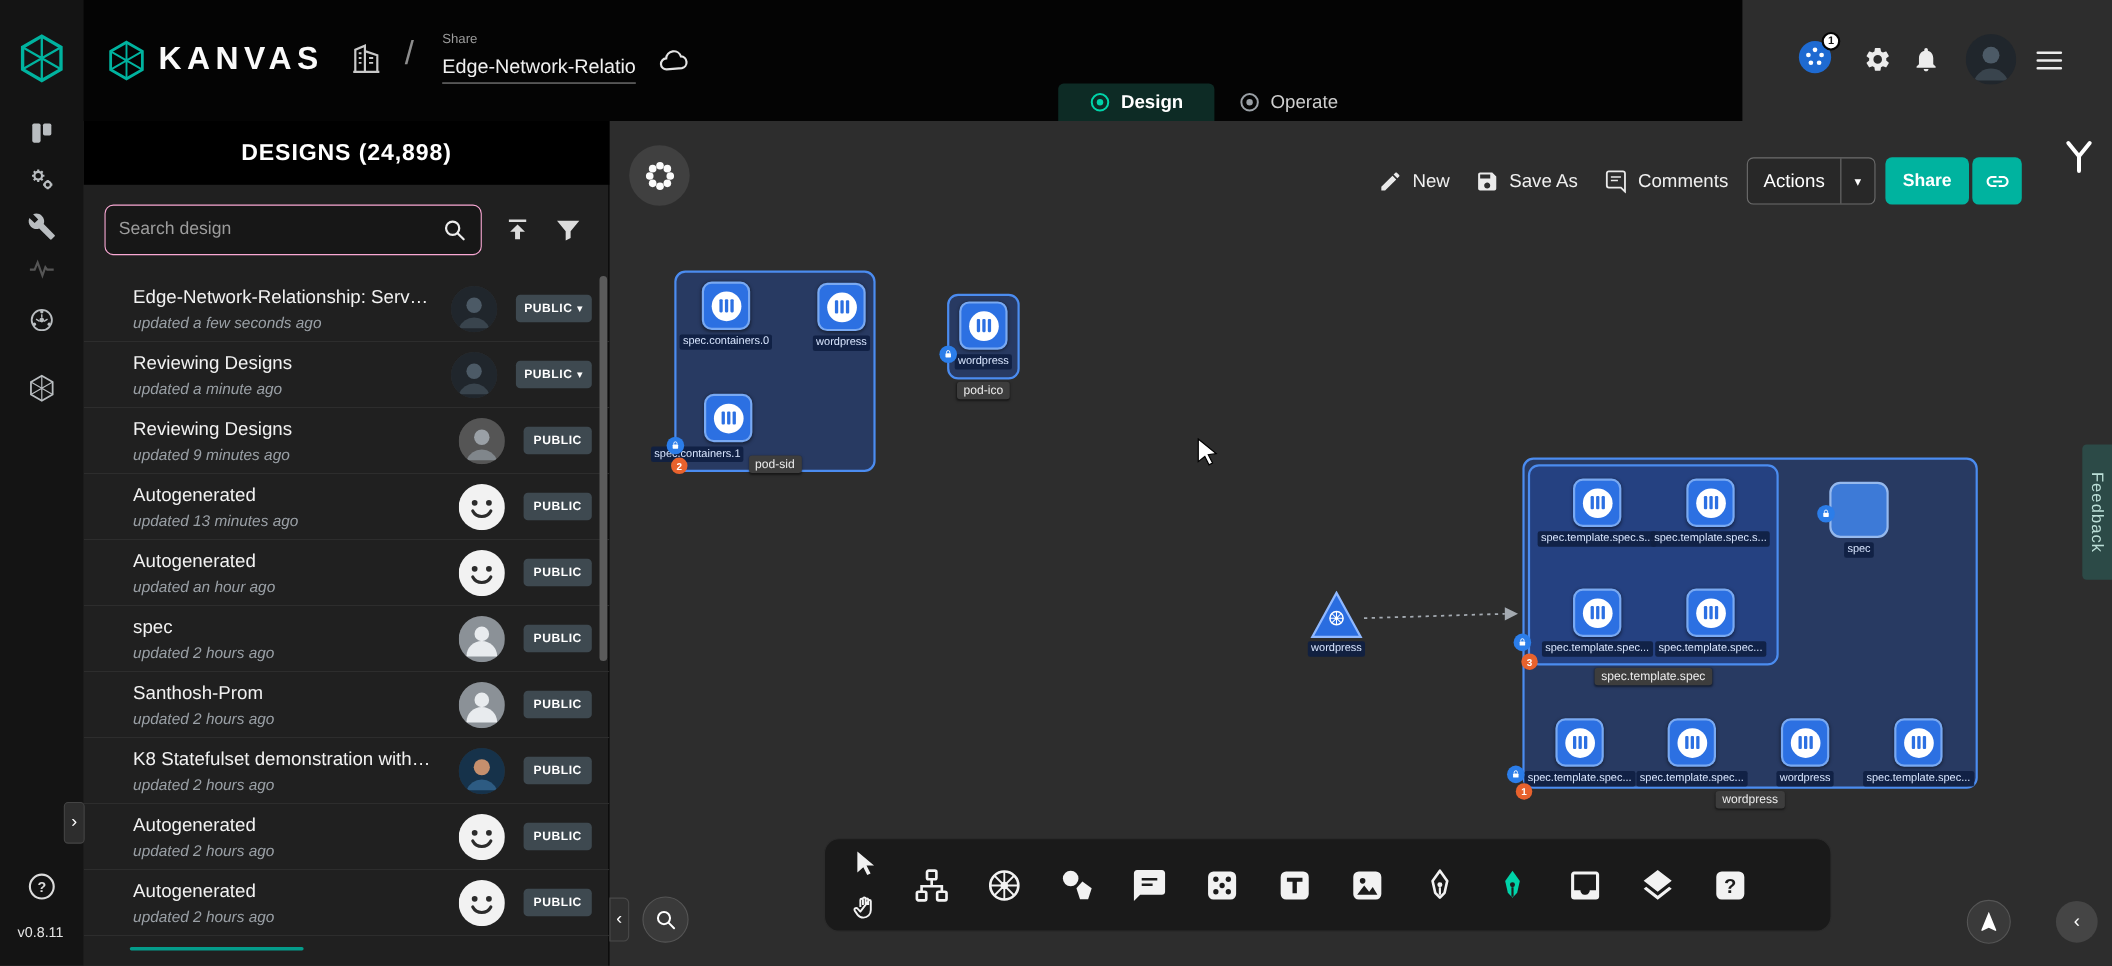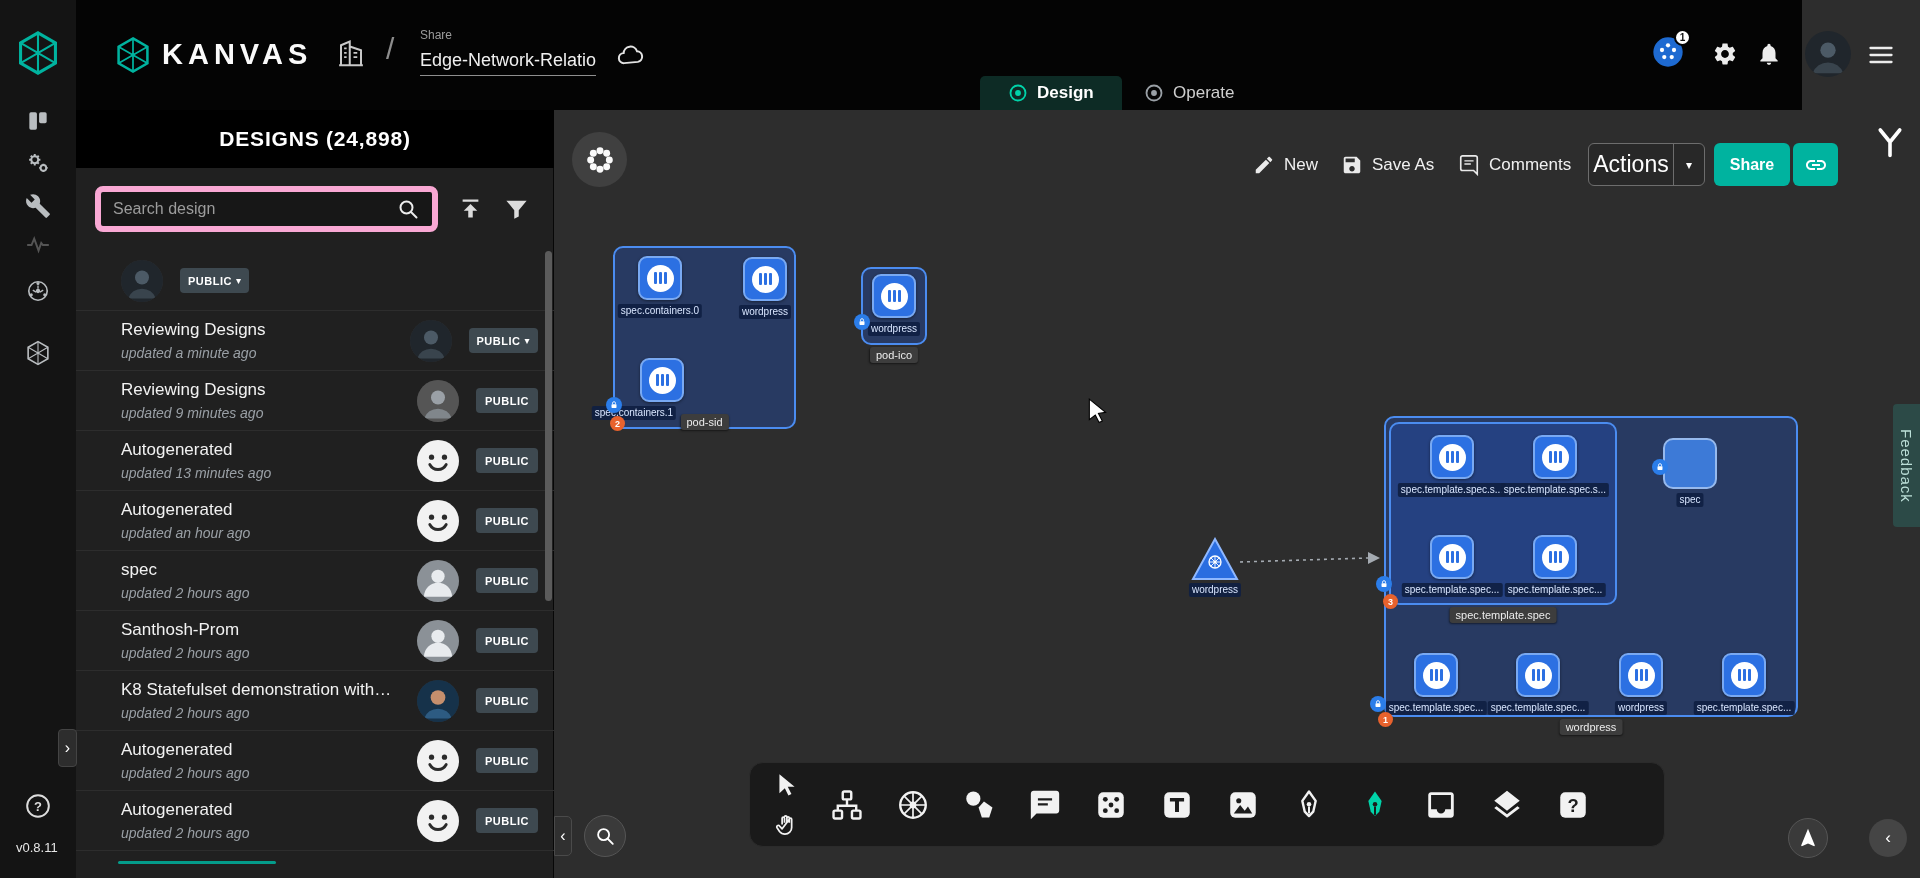--- a/index.html
+++ b/index.html
@@ -3,21 +3,21 @@
 <meta charset="utf-8">
 <style>
   *{margin:0;padding:0;box-sizing:border-box}
   html,body{width:1920px;height:878px;overflow:hidden;background:#2d2d2d;
     font-family:"Liberation Sans",sans-serif;color:#eee;-webkit-font-smoothing:antialiased}
   #app{position:relative;width:1920px;height:878px;overflow:hidden}
   .icn{display:inline-block;line-height:0}
   .icn svg{width:100%;height:100%;display:block}
 
   
-  #header{position:absolute;left:18px;top:0;width:1784px;height:110px;background:#040404;z-index:6}
+  #header{position:absolute;left:0;top:0;width:1584px;height:110px;background:#040404;z-index:6}
   #brand-logo{position:absolute;left:96px;top:36px;width:38px;height:38px}
   #brand-text{position:absolute;left:144px;top:38px;font-size:29px;font-weight:bold;letter-spacing:5px;color:#fafafa}
   #ws-icon{position:absolute;left:318px;top:39px;width:30px;height:30px;color:#c9c9c9}
   #path-sep{position:absolute;left:368px;top:32px;font-size:30px;color:#8d8d8d;font-weight:300}
   #name-label{position:absolute;left:402px;top:28px;font-size:12px;color:#9c9c9c}
   #name-input{position:absolute;left:402px;top:46px;width:176px;height:30px;background:transparent;border:none;
     border-bottom:1px solid #8f8f8f;color:#f0f0f0;font-size:18px;font-family:"Liberation Sans",sans-serif;outline:none}
   #cloud{position:absolute;left:598px;top:40px;width:30px;height:30px;color:#e3e3e3}
   .tab{position:absolute;top:76px;height:34px;display:flex;align-items:center;gap:9px;padding:0 28px;border-radius:5px 5px 0 0;cursor:pointer}
   #tab-design{left:962px;background:#0d2b25}
@@ -41,21 +41,21 @@
   .rail-item.dim{color:#555}
   #rail-help{position:absolute;left:25px;top:793px;width:26px;height:26px;color:#dcdcdc;cursor:pointer}
   #rail-version{position:absolute;left:16px;top:840px;font-size:13px;color:#e6e6e6}
   #rail-expand{position:absolute;left:58px;top:729px;width:19px;height:38px;background:#2d2d2d;border:1px solid #444;
     border-radius:4px;color:#fff;display:flex;align-items:center;justify-content:center;font-size:16px;cursor:pointer;z-index:9}
 
   
   #panel{position:absolute;left:76px;top:110px;width:478px;height:768px;background:#202020;z-index:5;border-right:1px solid #070707}
   #panel-title-bar{position:absolute;left:0;top:0;width:478px;height:58px;background:#000;display:flex;align-items:center;justify-content:center}
   #panel-title{font-size:21px;font-weight:bold;letter-spacing:.8px;color:#fff}
-  #search-box{position:absolute;left:19px;top:76px;width:343px;height:46px;background:#171717;border:6px solid #f9a8d4;border-radius:8px;
+  #search-box{position:absolute;left:19px;top:76px;width:343px;height:46px;background:#171717;border:1px solid #f9a8d4;border-radius:8px;
     display:flex;align-items:center;padding:0 12px;gap:8px}
   #search-input{flex:1;background:transparent;border:none;outline:none;color:#ddd;font-size:16px;font-family:"Liberation Sans",sans-serif}
   #search-input::placeholder{color:#9c9c9c}
   #search-icon{width:24px;height:24px;color:#ededed;cursor:pointer}
   #upload-icon{position:absolute;left:381px;top:85px;width:27px;height:27px;color:#dcdcdc;cursor:pointer}
   #filter-icon{position:absolute;left:427px;top:85px;width:27px;height:27px;color:#dcdcdc;cursor:pointer}
   #design-list{position:absolute;left:0;top:141px;width:478px;height:627px;overflow:hidden}
   .drow{height:60px;border-bottom:1px solid #2d2d2d;display:flex;align-items:center;padding:0 16px 0 45px;cursor:pointer}
   .dinfo{flex:1;min-width:0}
   .dtitle{font-size:17px;color:#f2f2f2;white-space:nowrap;overflow:hidden;text-overflow:ellipsis;max-width:272px}
@@ -73,21 +73,21 @@
   
   #canvas{position:absolute;left:554px;top:110px;width:1366px;height:768px;background:#2d2d2d;z-index:1}
   #loader{position:absolute;left:572px;top:132px;width:55px;height:55px;border-radius:50%;background:#404040;
     display:flex;align-items:center;justify-content:center;z-index:3}
   #loader .icn{width:32px;height:32px;color:#fafafa}
   .act-group{position:absolute;top:143px;height:43px;display:flex;align-items:center;gap:9px;cursor:pointer;z-index:4}
   .act-group .icn{width:22px;height:22px;color:#eaeaea}
   .act-label{font-size:17px;color:#f0f0f0}
   #actions-btn{position:absolute;left:1588px;top:143px;width:117px;height:43px;border:1px solid #6d6d6d;border-radius:6px;
     display:flex;align-items:center;z-index:4;cursor:pointer;background:rgba(20,20,20,.2)}
-  #actions-btn .main{flex:1;text-align:center;font-size:23px;color:#fff}
+  #actions-btn .main{flex:1;text-align:center;font-size:17px;color:#fff}
   #actions-btn .sep{width:1px;height:100%;background:#6d6d6d}
   #actions-btn .dd{width:30px;text-align:center;color:#fff;font-size:12px}
   #share-btn{position:absolute;left:1714px;top:143px;width:76px;height:43px;background:#00B39F;border-radius:6px;
     display:flex;align-items:center;justify-content:center;font-size:16px;font-weight:bold;color:#fff;cursor:pointer;z-index:4}
   #link-btn{position:absolute;left:1793px;top:143px;width:45px;height:43px;background:#00B39F;border-radius:6px;
     display:flex;align-items:center;justify-content:center;cursor:pointer;z-index:4}
   #link-btn .icn{width:24px;height:24px;color:#fff}
   #y-control{position:absolute;left:1872px;top:124px;width:36px;height:36px;color:#fff;cursor:pointer;z-index:4}
   #feedback-tab{position:absolute;left:1893px;top:404px;width:27px;height:123px;background:#2c4a47;color:#bcdfd8;
     border-radius:4px 0 0 4px;display:flex;align-items:center;justify-content:center;writing-mode:vertical-rl;
@@ -293,20 +293,24 @@
           <path d="M12 8l-6 6h4v6h4v-6h4z" fill="currentColor"></path>
         </svg>
       </span>
     <span class="icn" id="filter-icon" data-interactable="true">
         <svg viewBox="0 0 24 24">
           <path d="M3 5h18l-7 8.5V19l-4 2v-7.5z" fill="currentColor"></path>
         </svg>
       </span>
     <div id="design-list" data-interactable="false">
         <div class="drow" data-interactable="true">
+    <div class="dinfo">
+      <div class="dtitle" data-interactable="false">Edge-Network-Relationship: Service</div>
+      <div class="dupd" data-interactable="false">updated a few seconds ago</div>
+    </div>
     <span class="avatar" data-interactable="false">
             <svg viewBox="0 0 24 24">
               <rect width="24" height="24" fill="#20262c"></rect>
               <circle cx="12" cy="10" r="4" fill="#4c5a66"></circle>
               <path d="M4 22a8.5 8.5 0 0 1 16 0z" fill="#39444d"></path>
             </svg>
           </span>
     <span class="vbadge" data-interactable="true">PUBLIC<b class="caret" data-interactable="false">▾</b></span>
   </div>
         <div class="drow" data-interactable="true">

